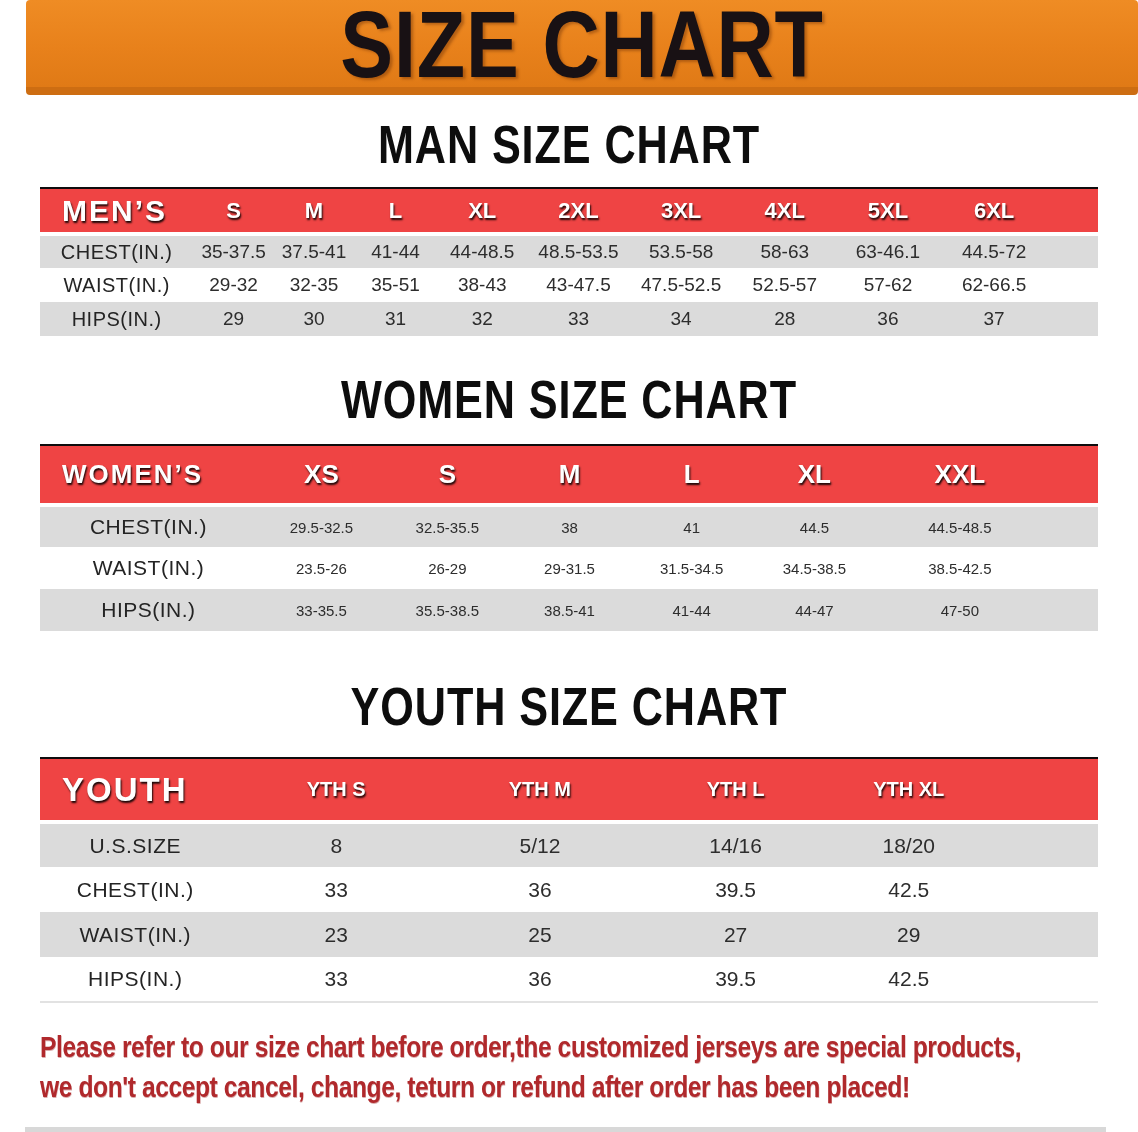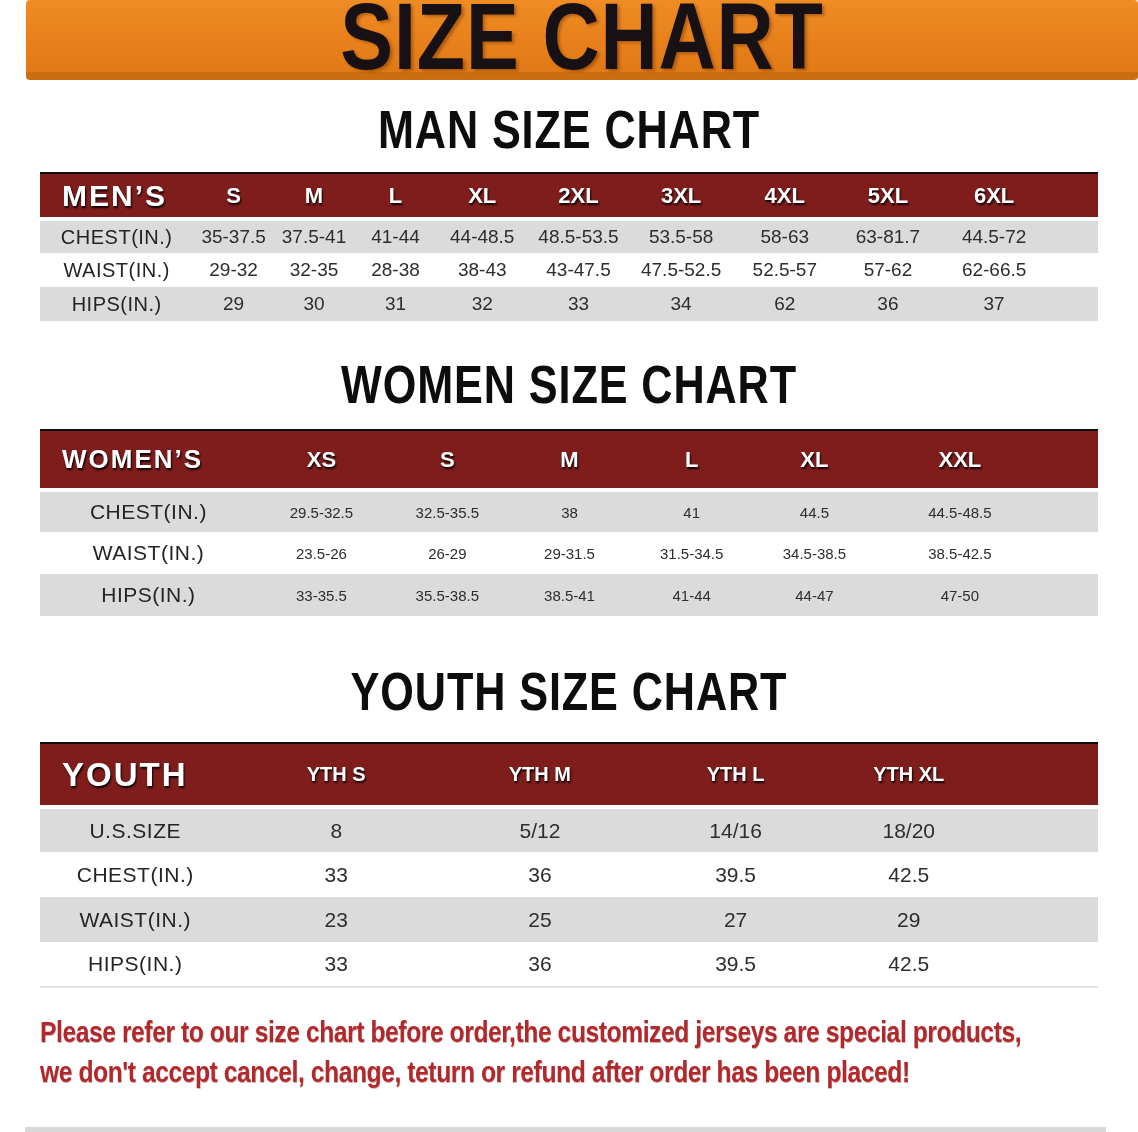--- a/index.html
+++ b/index.html
@@ -7,21 +7,21 @@
   body {
     width: 1138px; height: 1132px;
     background: #ffffff;
     font-family: "Liberation Sans", sans-serif;
     position: relative;
     overflow: hidden;
   }
 
   
   .banner {
-    height: 80px;
+    height: 95px;
     background: linear-gradient(#ef8c24, #e8811b 55%, #e07a16);
     border-bottom: 8px solid #cd6d12;
     border-radius: 4px;
     display: flex; align-items: center; justify-content: center; margin-left: 26px;
   }
   .banner h1 {
     margin: 0;
     font-size: 92px; line-height: 92px;
     font-weight: bold;
     color: #181114;
@@ -46,21 +46,21 @@
   .sec-youth  h2.section-heading { margin: 52px 0 26px; }
 
   
   table.size-table {
     width: 1058px;
     margin: 0 auto;
     border-collapse: collapse;
     table-layout: fixed;
   }
   table.size-table thead th {
-    background: #7f1d1d;
+    background: #ef4444;
     color: #ffffff;
     border-top: 2px solid #0e0c0d;
     border-bottom: 4px solid #ffffff;
     font-weight: bold;
     text-align: center;
     text-shadow: 1px 2px 2px rgba(0,0,0,0.9);
     white-space: nowrap;
   }
   table.size-table thead th.group-label {
     text-align: left;
@@ -76,21 +76,21 @@
   table.size-table tbody tr:nth-child(even) td { background: #ffffff; }
   table.size-table tbody td.row-label { color: #242424; letter-spacing: 0.5px; }
 
   
   .sec-men   thead th { height: 46px; font-size: 22px; }
   .sec-men   thead th.group-label { font-size: 30px; }
   .sec-men   tbody td { height: 34px; font-size: 19px; }
   .sec-men   tbody td.row-label { font-size: 20px; }
   .sec-men   th:last-child, .sec-men td:last-child { padding-right: 50px; }
 
-  .sec-women thead th { height: 60px; font-size: 22px; }
+  .sec-women thead th { height: 60px; font-size: 26px; }
   .sec-women thead th.group-label { font-size: 26px; }
   .sec-women tbody td { height: 42px; font-size: 15px; }
   .sec-women tbody td.row-label { font-size: 21px; }
   .sec-women th:last-child, .sec-women td:last-child { padding-right: 55px; }
 
   .sec-youth thead th { height: 64px; font-size: 20px; }
   .sec-youth thead th.group-label { font-size: 33px; }
   .sec-youth tbody td { height: 45px; font-size: 21px; }
   .sec-youth tbody td.row-label { font-size: 21px; }
   .sec-youth th:last-child, .sec-youth td:last-child { padding-right: 115px; }
@@ -157,44 +157,44 @@
         <tbody>
           <tr>
             <td class="row-label">CHEST(IN.)</td>
             <td class="value">35-37.5</td>
             <td class="value">37.5-41</td>
             <td class="value">41-44</td>
             <td class="value">44-48.5</td>
             <td class="value">48.5-53.5</td>
             <td class="value">53.5-58</td>
             <td class="value">58-63</td>
-            <td class="value">63-81.7</td>
+            <td class="value">63-46.1</td>
             <td class="value">44.5-72</td>
           </tr>
           <tr>
             <td class="row-label">WAIST(IN.)</td>
             <td class="value">29-32</td>
             <td class="value">32-35</td>
-            <td class="value">28-38</td>
+            <td class="value">35-51</td>
             <td class="value">38-43</td>
             <td class="value">43-47.5</td>
             <td class="value">47.5-52.5</td>
             <td class="value">52.5-57</td>
             <td class="value">57-62</td>
             <td class="value">62-66.5</td>
           </tr>
           <tr>
             <td class="row-label">HIPS(IN.)</td>
             <td class="value">29</td>
             <td class="value">30</td>
             <td class="value">31</td>
             <td class="value">32</td>
             <td class="value">33</td>
             <td class="value">34</td>
-            <td class="value">62</td>
+            <td class="value">28</td>
             <td class="value">36</td>
             <td class="value">37</td>
           </tr>
         </tbody>
       </table>
   </section>
 
   <section class="sec-women">
     <h2 class="section-heading">WOMEN SIZE CHART</h2>
     <table class="size-table">

